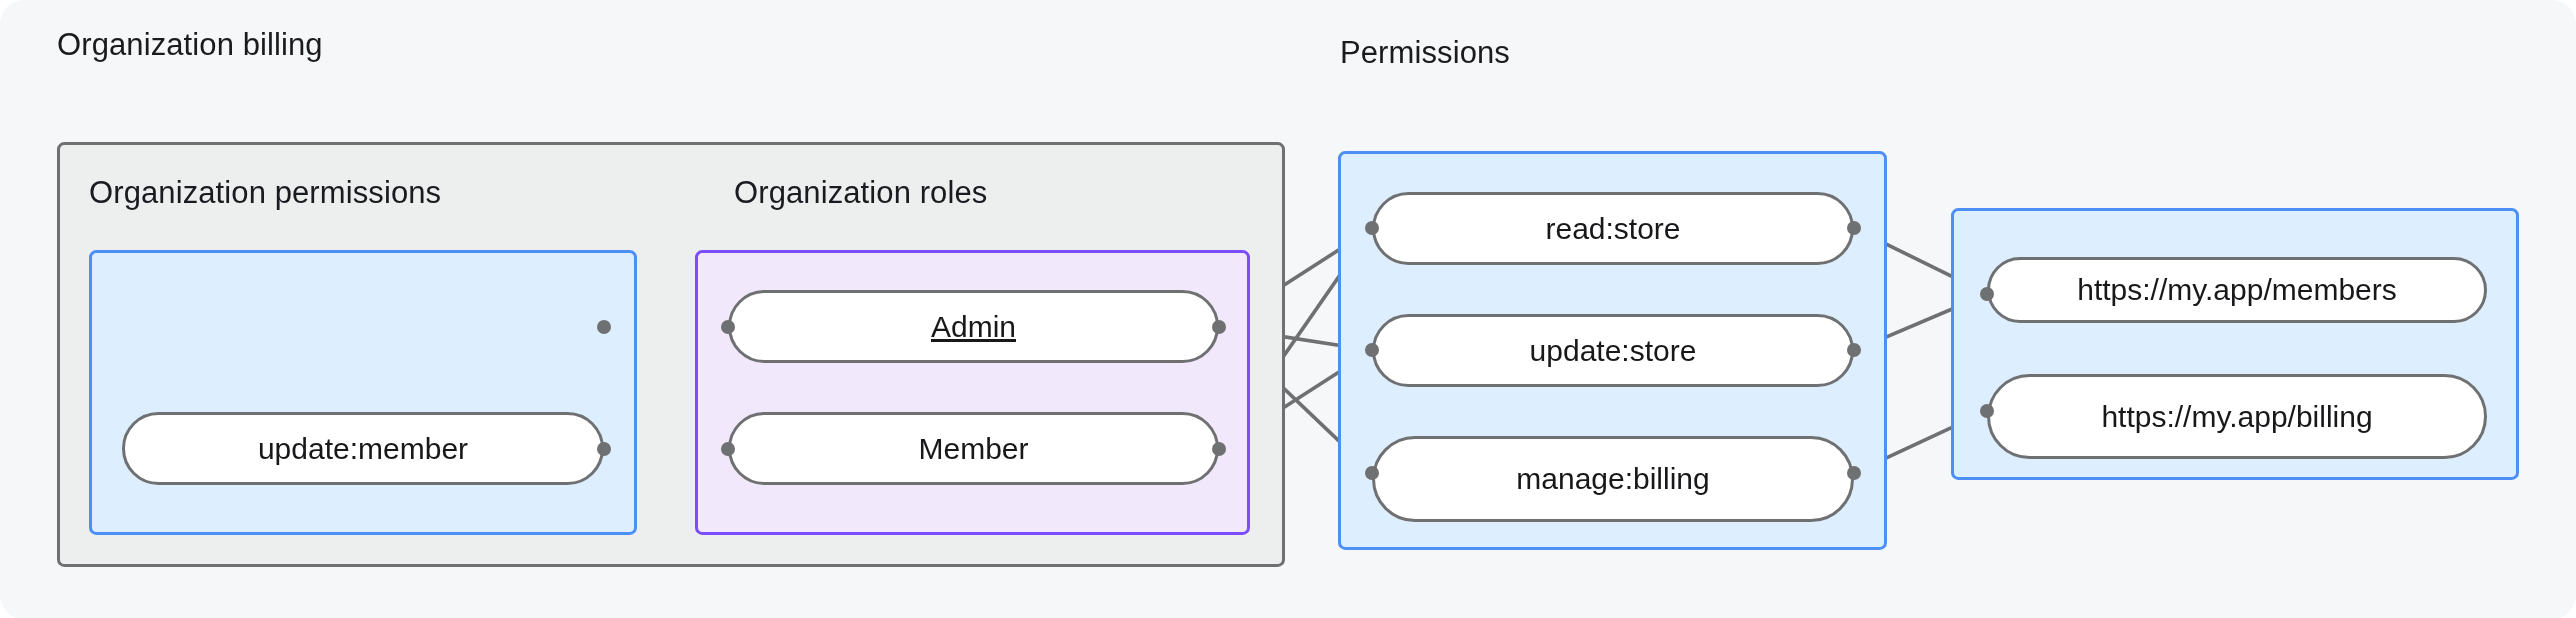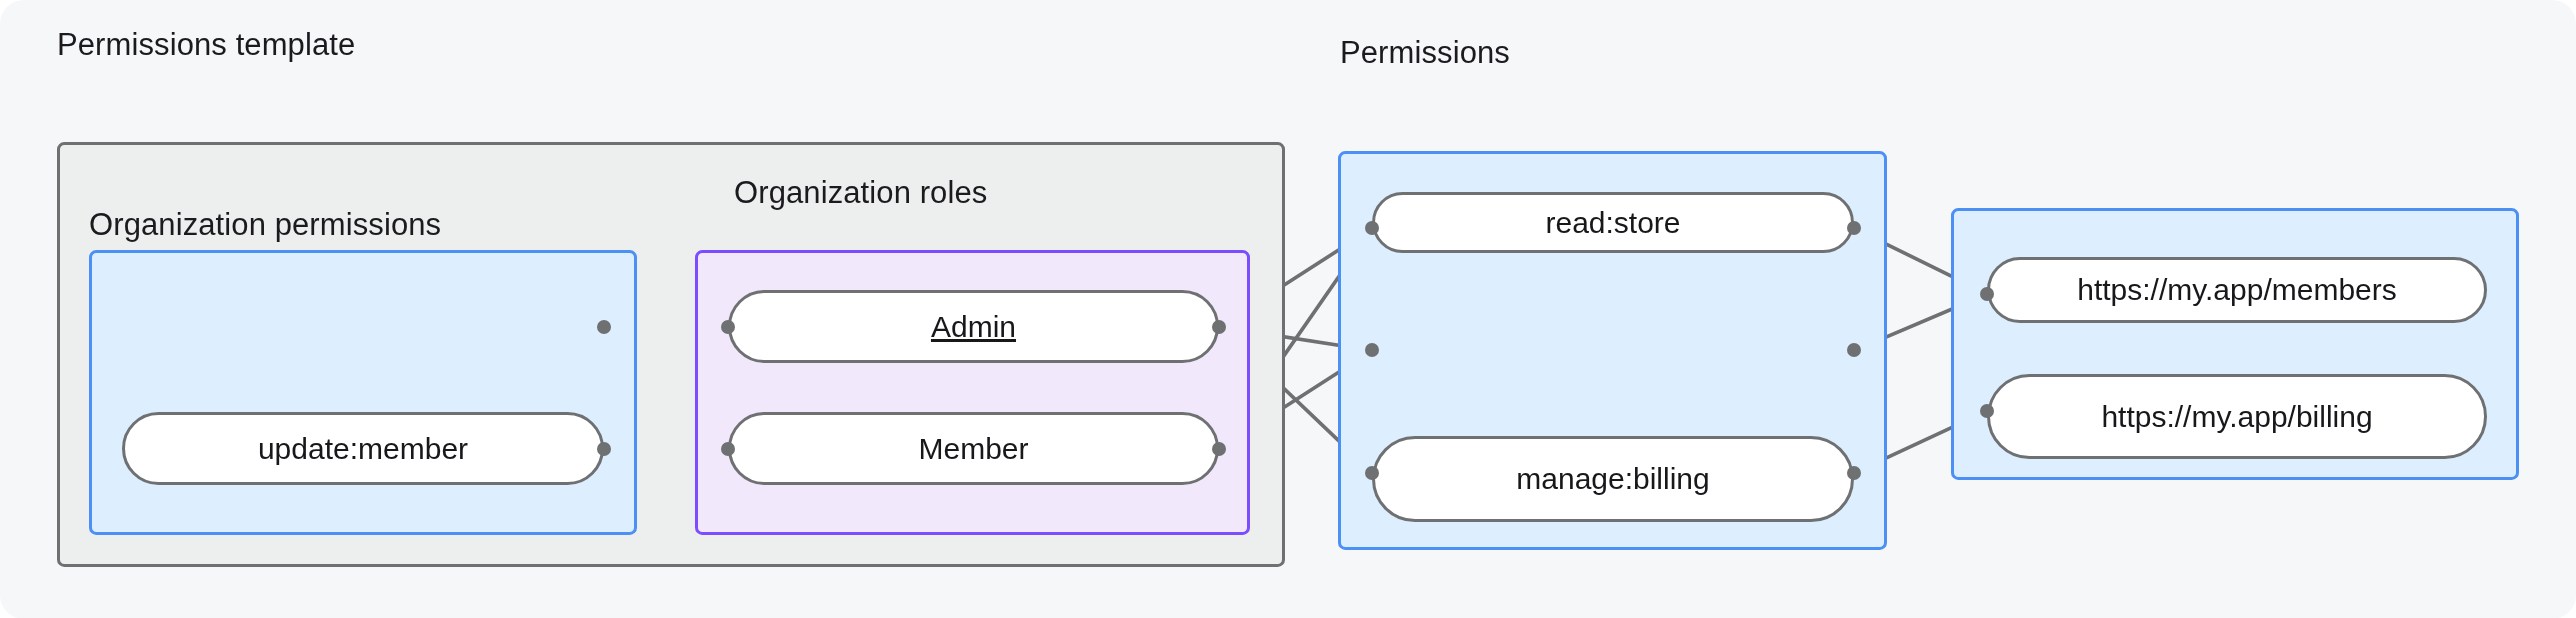--- a/index.html
+++ b/index.html
@@ -92,35 +92,36 @@
       <line x1="1336" y1="358" x2="1504" y2="250" stroke="#6f7072" stroke-width="4" stroke-linecap="round"></line>
       <line x1="1336" y1="358" x2="1504" y2="384" stroke="#6f7072" stroke-width="4" stroke-linecap="round"></line>
       <line x1="1336" y1="358" x2="1504" y2="518" stroke="#6f7072" stroke-width="4" stroke-linecap="round"></line>
       <line x1="1336" y1="492" x2="1504" y2="250" stroke="#6f7072" stroke-width="4" stroke-linecap="round"></line>
       <line x1="1336" y1="492" x2="1504" y2="384" stroke="#6f7072" stroke-width="4" stroke-linecap="round"></line>
       <line x1="2032" y1="250" x2="2178" y2="322" stroke="#6f7072" stroke-width="4" stroke-linecap="round"></line>
       <line x1="2032" y1="384" x2="2178" y2="322" stroke="#6f7072" stroke-width="4" stroke-linecap="round"></line>
       <line x1="2032" y1="518" x2="2178" y2="450" stroke="#6f7072" stroke-width="4" stroke-linecap="round"></line>
     </svg>
 
-  <div class="group-label" style="left:57px; top:27px;">Permissions template</div>
-  <div class="group-label" style="left:89px; top:175px;margin-top:32px;">Organization permissions</div>
+  <div class="group-label" style="left:57px; top:27px;">Organization billing</div>
+  <div class="group-label" style="left:89px; top:175px;">Organization permissions</div>
   <div class="group-label" style="left:695px; top:175px;margin-left:39px;">Organization roles</div>
   <div class="group-label" style="left:1340px; top:35px;">Permissions</div>
 
   <div class="group-box box-template" style="left:57px; top:142px; width:1228px; height:425px;"></div>
   <div class="group-box box-blue" style="left:89px; top:250px; width:548px; height:285px;"></div>
   <div class="group-box box-purple" style="left:695px; top:250px; width:555px; height:285px;"></div>
   <div class="group-box box-blue" style="left:1338px; top:151px; width:549px; height:399px;"></div>
   <div class="group-box box-blue" style="left:1951px; top:208px; width:568px; height:272px;"></div>
 
   <div class="node" style="left:122px; top:412px; width:482px; height:73px;">update:member</div>
   <div class="node" style="left:728px; top:290px; width:491px; height:73px;text-decoration:underline;">Admin</div>
   <div class="node" style="left:728px; top:412px; width:491px; height:73px;">Member</div>
-  <div class="node" style="left:1372px; top:192px; width:482px; height:61px;text-align:right;">read:store</div>
+  <div class="node" style="left:1372px; top:192px; width:482px; height:73px;text-align:right;">read:store</div>
+  <div class="node" style="left:1372px; top:314px; width:482px; height:73px;">update:store</div>
   <div class="node" style="left:1372px; top:436px; width:482px; height:86px;">manage:billing</div>
   <div class="node" style="left:1987px; top:257px; width:500px; height:66px;">https://my.app/members</div>
   <div class="node" style="left:1987px; top:374px; width:500px; height:85px;">https://my.app/billing</div>
 
   <div id="port-layer">
       <div class="port" style="left: 604px; top: 327px;"></div>
       <div class="port" style="left: 604px; top: 449px;"></div>
       <div class="port" style="left: 728px; top: 327px;"></div>
       <div class="port" style="left: 728px; top: 449px;"></div>
       <div class="port" style="left: 1219px; top: 327px;"></div>

